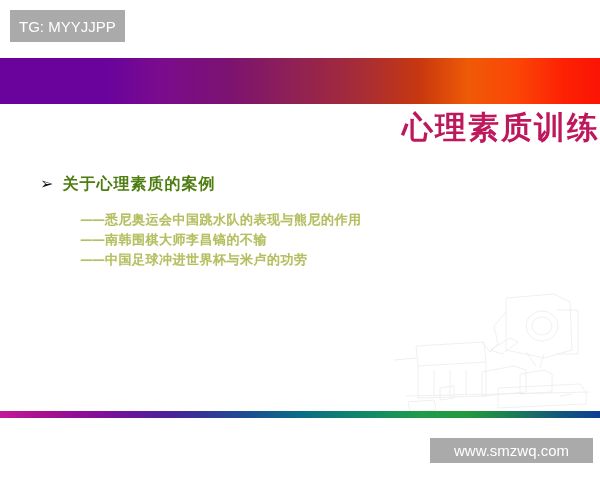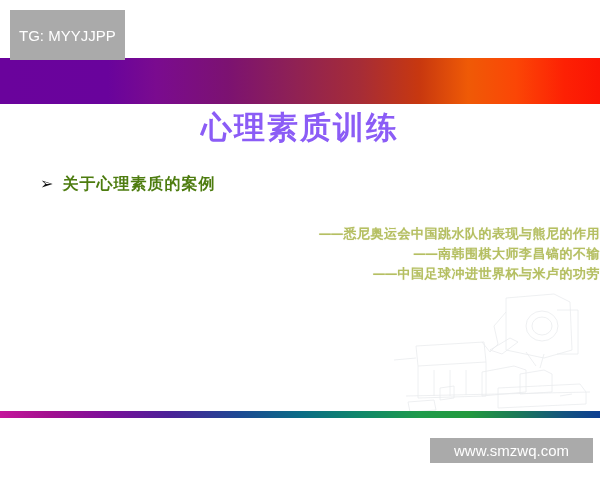--- a/index.html
+++ b/index.html
@@ -75,26 +75,26 @@
     opacity: 0.30;
     pointer-events: none;
   }
 
   
   .title {
     position: absolute;
     left: 0;
     top: 104px;
     width: 600px;
-    text-align: center;
+    text-align: right;
     font-family: "DejaVu Serif", "Liberation Serif", serif;
     font-weight: bold;
     font-size: 31px;
     letter-spacing: 2px;
-    color: #8b5cf6;
+    color: #be185d;
     line-height: 46px;
     white-space: nowrap;
   }
 
   
   .body-area {
     position: absolute;
     left: 0;
     top: 172px;
     width: 600px;
@@ -116,23 +116,22 @@
     font-family: "DejaVu Serif", "Liberation Serif", serif;
     font-weight: bold;
     font-size: 16px;
     color: #4d7c0f;
     line-height: 24px;
     letter-spacing: 1px;
     white-space: nowrap;
   }
 
   .sub-list {
-    margin-top: 28px;
+    margin-top: 14px;
     padding-left: 80px;
-    text-align: right;
   }
   .sub-item {
     font-family: "DejaVu Serif", "Liberation Serif", serif;
     font-weight: bold;
     font-size: 13px;
     color: #b5bf62;
     line-height: 20px;
     letter-spacing: 0.5px;
     white-space: nowrap;
     text-shadow: 0 0 1px rgba(181,191,98,0.35);
@@ -150,21 +149,21 @@
     font-family: "Liberation Sans", sans-serif;
     display: flex;
     align-items: center;
     justify-content: center;
     white-space: nowrap;
   }
   .wm-top {
     left: 10px;
     top: 10px;
     height: 24px;
-    padding: 13px 9px;
+    padding: 4px 9px;
     font-size: 15px;
   }
   .wm-bottom {
     left: 430px;
     top: 438px;
     height: 25px;
     padding: 0 24px;
     font-size: 15px;
   }
 </style>

